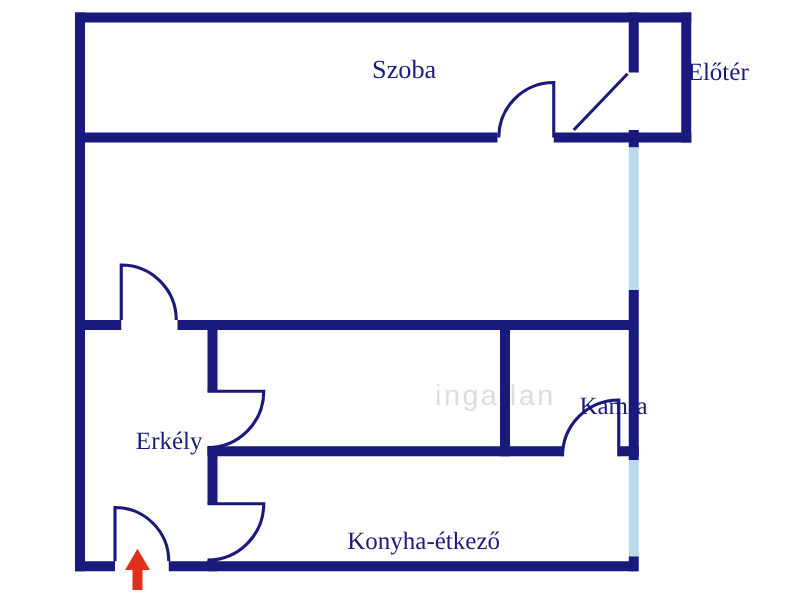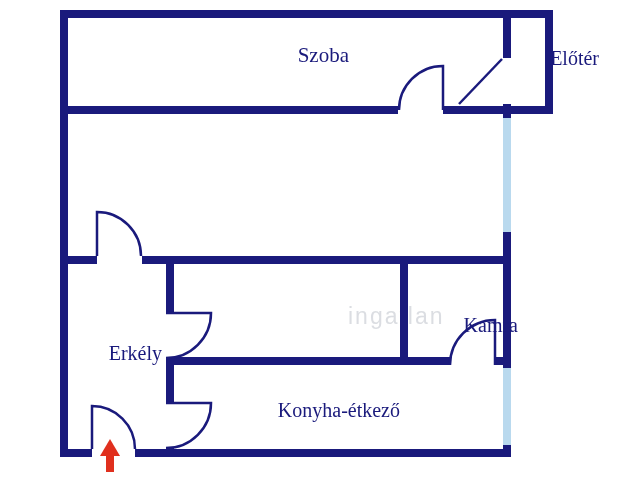--- a/index.html
+++ b/index.html
@@ -92,15 +92,15 @@
     <g>
       <polygon class="arrow" points="110,439 100,456 120,456"></polygon>
       <rect class="arrow" x="106" y="454" width="8" height="18"></rect>
     </g>
   </svg>
 
   <div class="room-label" style="left:179px; top:42px;  width:170px; font-size:21px;">Szoba</div>
   <div class="room-label" style="left:489px; top:45px;  width:110px;">Előtér</div>
   <div class="room-label" style="left:428px; top:312px; width:90px;">Kamra</div>
   <div class="room-label" style="left:62px;  top:340px; width:100px;">Erkély</div>
-  <div class="room-label" style="left:194px; top:397px; width:206px;">Konyha-étkező</div>
+  <div class="room-label" style="left:194px; top:420px; width:206px;">Konyha-étkező</div>
 
 </div>
 
 </body></html>

